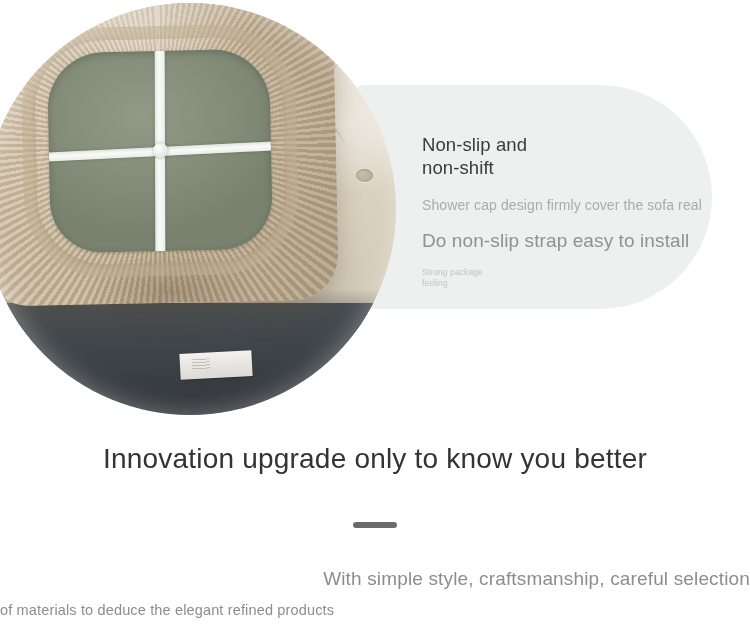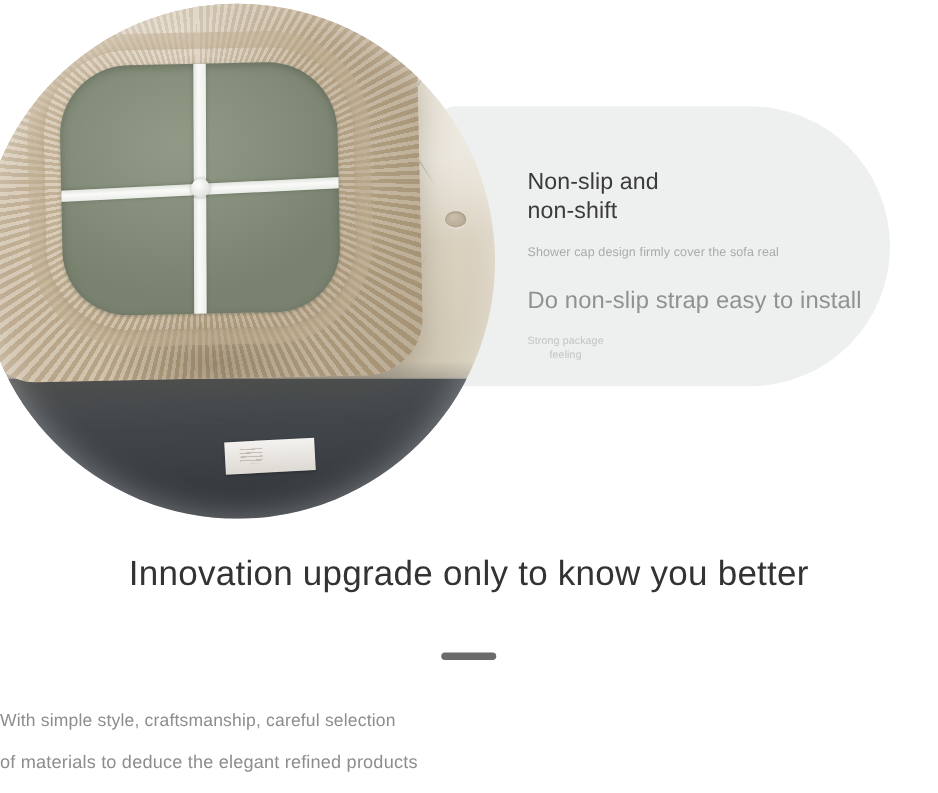--- a/index.html
+++ b/index.html
@@ -22,30 +22,30 @@
     border-radius:14px 128px 128px 14px;
     z-index:1;
   }
   .info-title{
     position:absolute; left:70px; top:48px;
     font-size:18.5px; line-height:23px; color:#3b3b3b;
     letter-spacing:.1px; white-space:pre-line;
   }
   .info-line1{
     position:absolute; left:70px; top:112px;
-    font-size:10px; color:#aaabab; letter-spacing:.1px;
+    font-size:14px; color:#aaabab; letter-spacing:.1px;
   }
   .info-line2{
     position:absolute; left:70px; top:145px;
     font-size:19px; color:#909191; letter-spacing:.1px;
   }
   .info-note{
     position:absolute; left:70px; top:182px;
     font-size:8.5px; line-height:11px; color:#c2c3c3;
-    white-space:pre-line; letter-spacing:.1px;text-align:center;
+    white-space:pre-line; letter-spacing:.1px;
   }
 
   
   .photo{
     position:absolute;
     left:-16px; top:3px;
     width:412px; height:412px;
     border-radius:50%;
     overflow:hidden;
     z-index:2;
@@ -173,21 +173,21 @@
     text-align:center;
     font-size:28px; color:#333333; letter-spacing:.2px;
   }
   .divider{
     position:absolute; left:50%; top:522px;
     width:44px; height:6px; margin-left:-22px;
     background:#6b6b6e; border-radius:3px;
   }
   .sub1{
     position:absolute; left:0; right:0; top:568px;
-    text-align:left; font-size:14px; color:#8d8d8d; letter-spacing:.15px;
+    text-align:right; font-size:19px; color:#8d8d8d; letter-spacing:.15px;
   }
   .sub2{
     position:absolute; left:0; right:0; top:602px;
     text-align:left; font-size:14.5px; color:#8d8d8d; letter-spacing:.15px;
   }
 </style>
 </head>
 <body>
 
 <div class="stage">

